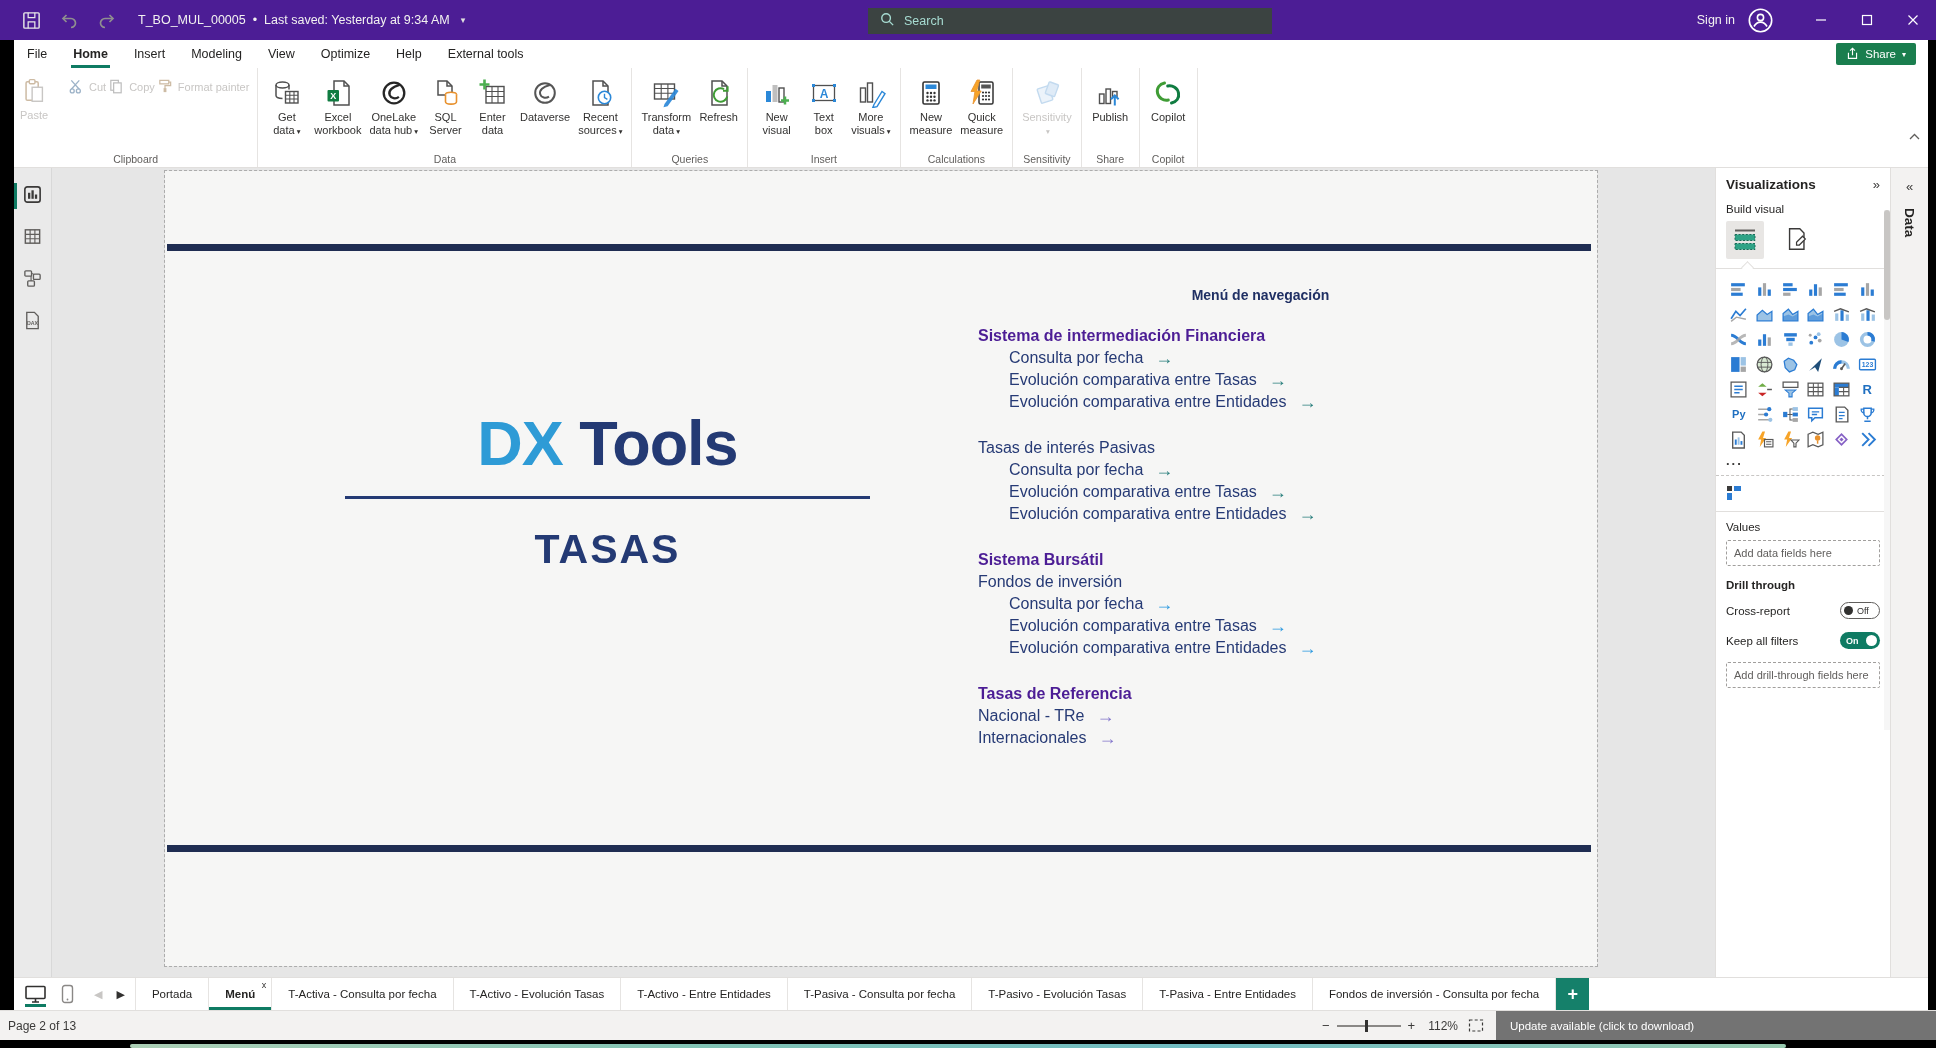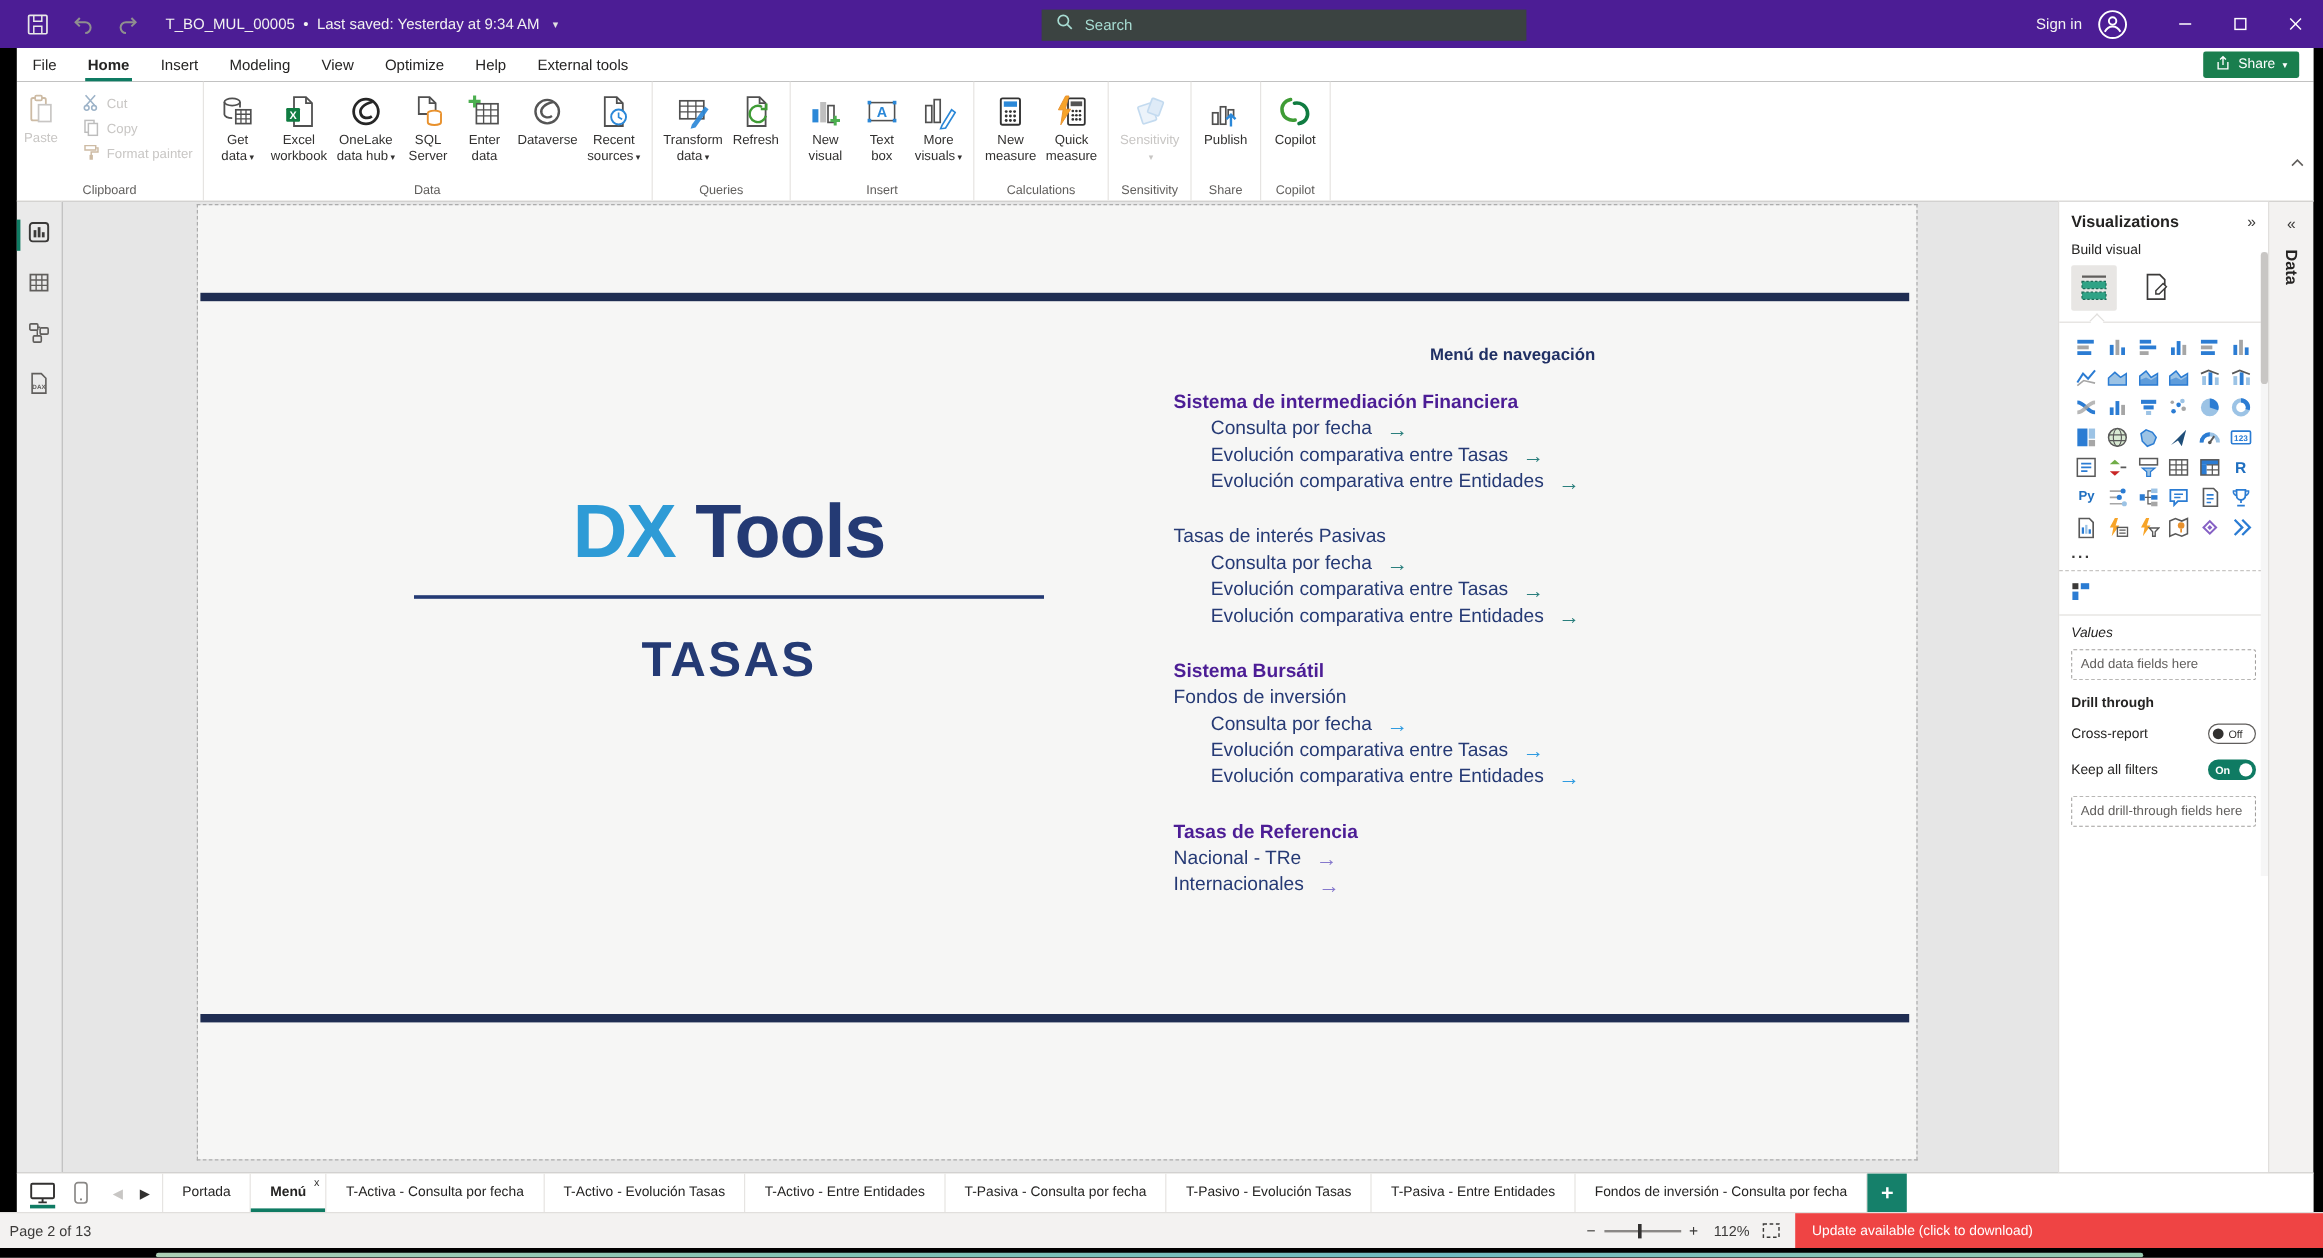--- a/index.html
+++ b/index.html
@@ -40,21 +40,21 @@
   .rgroup-label{position:absolute;bottom:2px;left:0;right:0;text-align:center;font-size:10.5px;color:var(--sub);white-space:nowrap;}
   .rbtns{display:flex;}
   .rbtn{min-width:47px;padding:2px 4px 0;display:flex;flex-direction:column;align-items:center;font-size:11px;color:#323130;cursor:default;}
   .rbtn .ric{height:36px;display:flex;align-items:center;justify-content:center;}
   .rbtn .lbl{line-height:13px;text-align:center;white-space:nowrap;}
   .rbtn.disabled{color:#C8C6C4;}
   .caret-s{font-size:7.5px;margin-left:2px;}
   .clip{display:flex;padding:5px 8px 17px 6px;}
   .paste-big{width:46px;display:flex;flex-direction:column;align-items:flex-start;font-size:11px;color:#C8C6C4;}
   .paste-big .ric{height:36px;display:flex;align-items:center;justify-content:center;}
-  .clip-col{display:flex;flex-direction:column;gap:2px;margin-left:2px;padding-top:4px;}
+  .clip-col{display:flex;flex-direction:row;gap:2px;margin-left:2px;padding-top:4px;}
   .clip-small{display:flex;align-items:center;gap:5px;font-size:11px;color:#C8C6C4;height:19px;white-space:nowrap;}
   .ribbon-collapse{position:absolute;right:8px;top:58px;}
 
   
   .main{display:flex;height:809px;}
   .blk-l{width:14px;background:#000;}
   .blk-r{width:8px;background:#000;}
   .sidebar{width:38px;background:#EAEAEA;border-right:1px solid #D8D8D8;display:flex;flex-direction:column;align-items:center;padding-top:13px;gap:12px;}
   .side-item{width:100%;height:30px;display:flex;align-items:center;justify-content:center;position:relative;}
   .side-item.active::before{content:"";position:absolute;left:0;top:2px;bottom:2px;width:2.5px;background:var(--teal);}
@@ -84,21 +84,21 @@
   .viz-tab.active{background:#E8E6E4;}
   .viz-divider{position:relative;height:1px;background:#E1DFDD;margin:0 -10px;}
   .notch{position:absolute;left:27px;top:-5px;width:9px;height:9px;background:#fff;border-left:1px solid #E1DFDD;border-top:1px solid #E1DFDD;transform:rotate(45deg);}
   .gallery{display:grid;grid-template-columns:repeat(6,1fr);row-gap:4px;margin-top:10px;}
   .gcell{height:21px;display:flex;align-items:center;justify-content:center;}
   .glyph{line-height:1;}
   .more-dots{font-weight:bold;color:#3B3A39;margin:3px 0 7px;letter-spacing:2px;font-size:13px;}
   .dash-div{border-top:1px dashed #C8C6C4;margin:4px -10px;}
   .mini-grid{margin:9px 0 3px;}
   .solid-div{height:1px;background:#E1DFDD;margin:8px -10px;}
-  .sec-label{margin:9px 0 7px;font-style:italic;}
+  .sec-label{margin:9px 0 7px;}
   .field-box{border:1px dashed #A19F9D;background:#fff;padding:6px 7px;color:var(--sub);border-radius:2px;white-space:nowrap;font-size:11px;}
   .drill-label{font-weight:bold;margin:13px 0 11px;}
   .drill-row{display:flex;justify-content:space-between;align-items:center;margin-bottom:13px;}
   .tog-off{width:40px;height:17px;border:1px solid #605E5C;border-radius:9px;display:flex;align-items:center;background:#fff;position:relative;}
   .tog-off .knob{width:9px;height:9px;border-radius:50%;background:#323130;margin-left:3px;}
   .tog-off .tlab{font-size:9px;color:#323130;margin-left:4px;}
   .tog-on{width:40px;height:17px;border-radius:9px;display:flex;align-items:center;background:#0F7B63;position:relative;}
   .tog-on .tlab{font-size:9px;color:#fff;margin-left:6px;font-weight:bold;}
   .tog-on .knob{width:11px;height:11px;border-radius:50%;background:#fff;position:absolute;right:3px;}
   .viz-scroll{position:absolute;right:0;top:42px;width:6px;height:520px;background:#F6F6F6;}
@@ -124,21 +124,21 @@
 
   
   .statusbar{height:30px;background:#F3F2F1;border-top:1px solid #E1DFDD;display:flex;align-items:center;font-size:12px;color:#3B3A39;position:relative;}
   .page-ind{padding-left:8px;}
   .status-right{position:absolute;right:0;top:0;bottom:0;display:flex;align-items:center;}
   .zoom-sign{padding:0 7px;font-size:13px;color:#3B3A39;}
   .zoom-track{width:64px;height:2px;background:#8A8886;position:relative;}
   .zoom-thumb{position:absolute;left:45%;top:-5px;width:3px;height:12px;background:#323130;}
   .zoom-pct{margin:0 10px 0 6px;}
   .fit-icon{margin-right:12px;display:flex;align-items:center;}
-  .update-strip{width:440px;height:30px;background:#ef4444;color:#fff;display:flex;align-items:center;padding-left:14px;font-size:11.5px;text-align:right;}
+  .update-strip{width:440px;height:30px;background:#737373;color:#fff;display:flex;align-items:center;padding-left:14px;font-size:11.5px;text-align:right;}
 
   .bottomstrip{height:8px;background:#000;position:relative;}
   .glow{position:absolute;left:130px;right:150px;bottom:0;height:4px;background:linear-gradient(90deg,#BFE6C9,#8FD8C8 35%,#7CCFD6 65%,#A8E0C2);border-radius:2px;opacity:.9;}
 </style>
 </head>
 <body>
 
 <div class="stage">
 
   <div class="titlebar">

